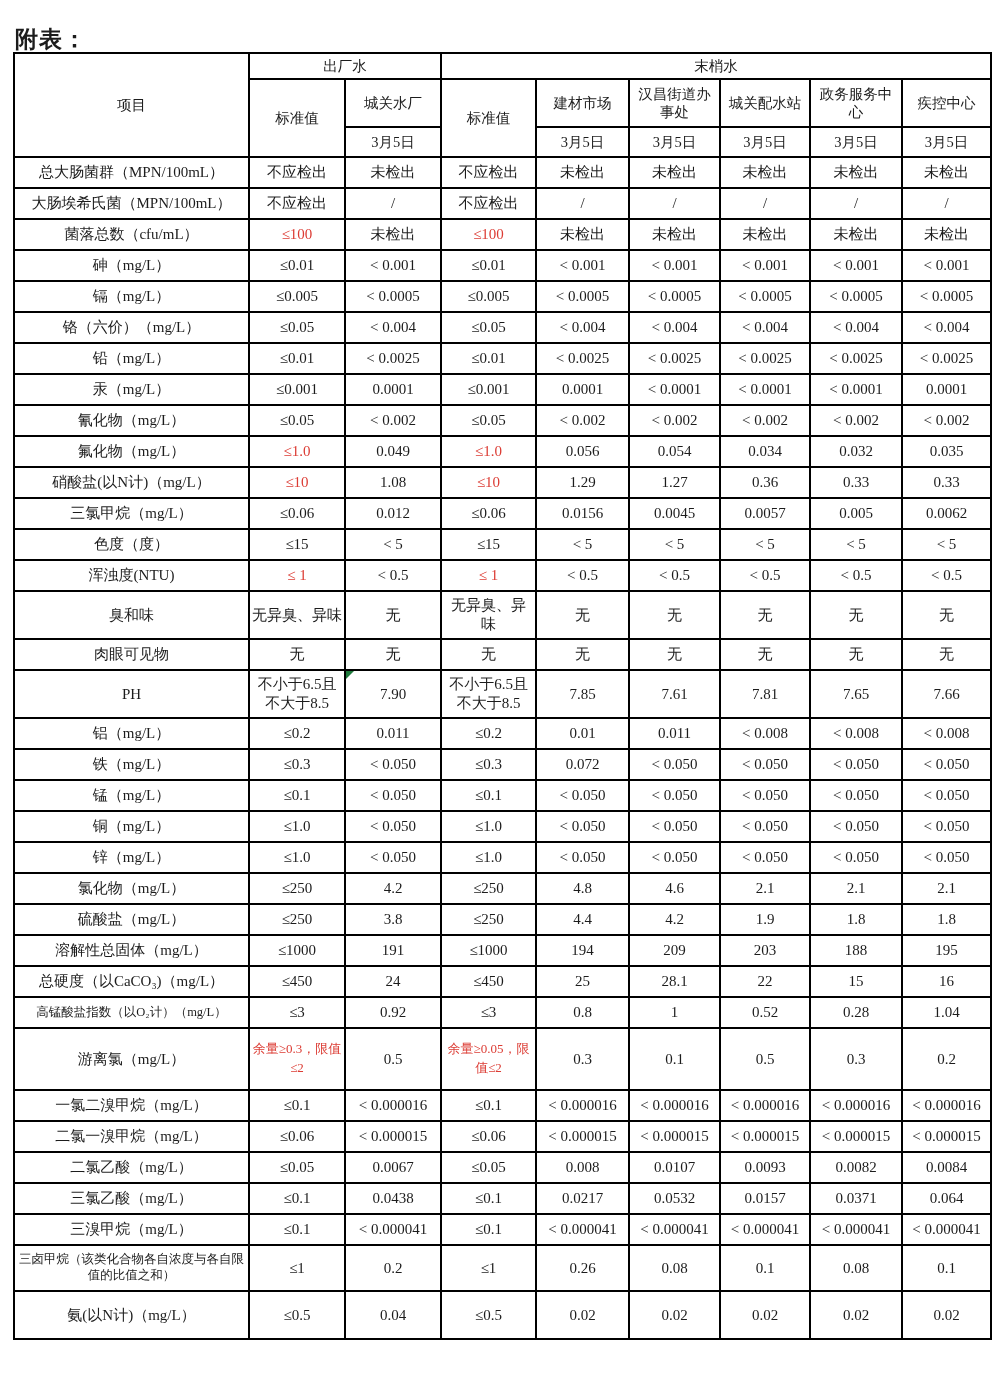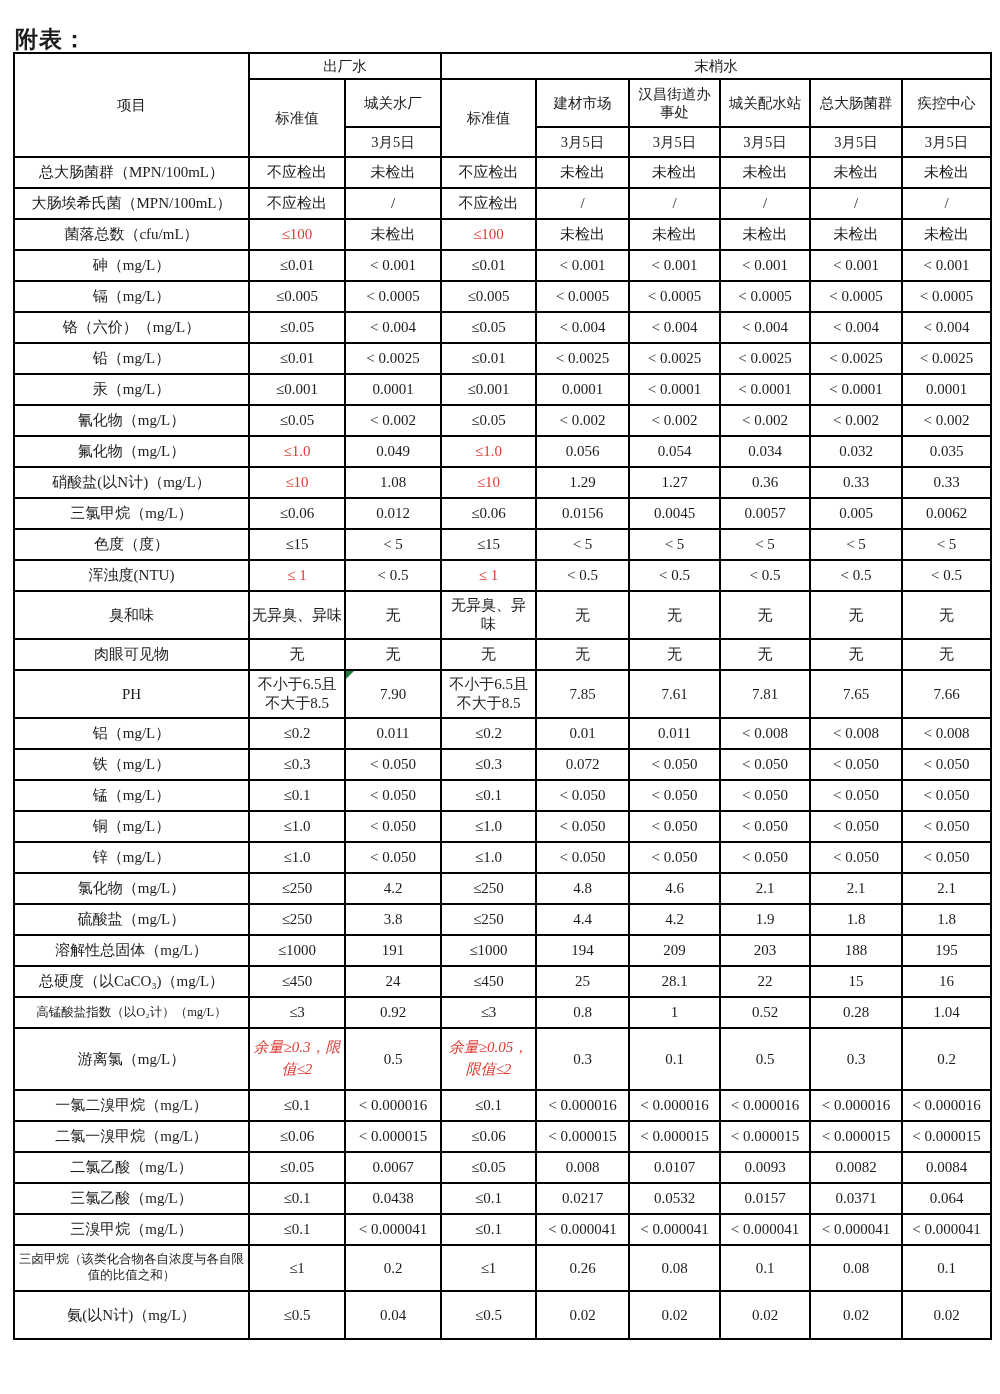--- a/index.html
+++ b/index.html
@@ -47,21 +47,21 @@
   tbody td.item{font-size:15px;}
   
   tbody tr:nth-child(15) td,
   tbody tr:nth-child(17) td{height:44px;}
   tbody tr:nth-child(28) td{height:58px;}
   tbody tr:nth-child(34) td{height:42px;}
   tbody tr:nth-child(35) td{height:44px;border-radius:23px;}
   
   tbody tr:nth-child(27) td.item{font-size:12.5px;}
   tbody tr:nth-child(34) td.item{font-size:12.5px;}
-  tbody tr:nth-child(28) td.std{font-size:15px;line-height:1.45;font-style:italic;}
+  tbody tr:nth-child(28) td.std{font-size:13px;line-height:1.45;}
   .red{color:var(--std-red,#dc3c34);}
   td.val{position:relative;}
   .corner{
     position:absolute;left:0;top:0;width:0;height:0;display:block;
     border-top:8px solid var(--marker-green,#1f7a3c);
     border-right:8px solid transparent;
   }
 </style>
 </head>
 <body>
@@ -89,21 +89,21 @@
         <th colspan="2">出厂水</th>
         <th colspan="6">末梢水</th>
       </tr>
       <tr class="h-site">
         <th rowspan="2">标准值</th>
         <th>城关水厂</th>
         <th rowspan="2">标准值</th>
         <th>建材市场</th>
         <th>汉昌街道办事处</th>
         <th>城关配水站</th>
-        <th>总大肠菌群</th>
+        <th>政务服务中心</th>
         <th>疾控中心</th>
       </tr>
       <tr class="h-date">
         <th>3月5日</th>
         <th>3月5日</th>
         <th>3月5日</th>
         <th>3月5日</th>
         <th>3月5日</th>
         <th>3月5日</th>
       </tr>

